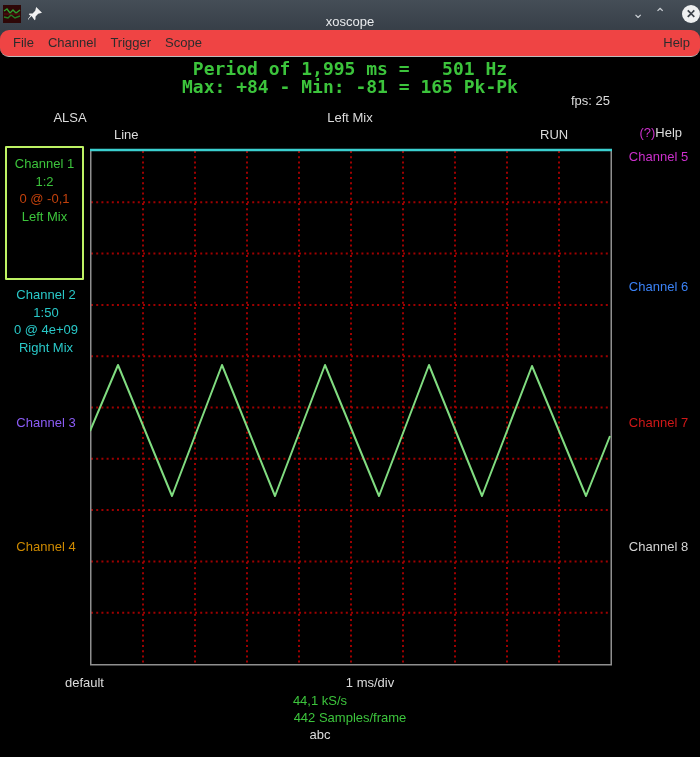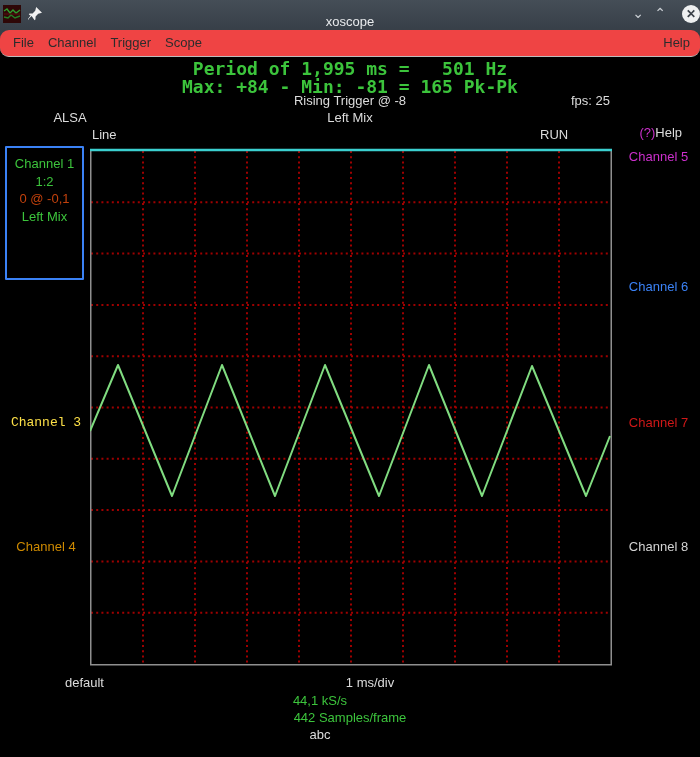--- a/index.html
+++ b/index.html
@@ -47,21 +47,21 @@
     white-space:pre;
   }
   .lbl { position:absolute; color:#dcdcdc; white-space:pre; }
   .center-lbl { left:0; width:700px; text-align:center; }
 
   .left-col { position:absolute; left:0; width:92px; text-align:center; }
   .right-col { position:absolute; left:617px; width:83px; text-align:center; }
 
   .ch1-box {
     position:absolute; left:5px; top:146px; width:79px; height:134px;
-    border:2px solid #3b82f6; border-radius:1px;
+    border:2px solid #bef264; border-radius:1px;
     text-align:center; padding-top:7px; line-height:17.5px;
   }
   .ch2-block { position:absolute; left:0; top:286px; width:92px; text-align:center; line-height:17.5px; }
 
   
   .scope-wrap { position:absolute; left:90px; top:148px; width:522px; height:518px; }
 
   
   .footer-lbl { position:absolute; white-space:pre; }
 </style>
@@ -89,41 +89,46 @@
   <div class="menubar">
     <div class="menu-item">File</div>
     <div class="menu-item">Channel</div>
     <div class="menu-item">Trigger</div>
     <div class="menu-item">Scope</div>
     <div class="menu-help">Help</div>
   </div>
 
   <div class="mono-status" style="top: 58px; color: rgb(60, 196, 60);">Period of 1,995 ms =   501 Hz</div>
   <div class="mono-status" style="top: 76px; color: rgb(60, 196, 60);">Max: +84 - Min: -81 = 165 Pk-Pk</div>
-  <div class="lbl center-lbl" style="top:93px;">Rising Trigger @ -8</div>
   <div class="lbl" style="top:93px; left:518px; width:92px; text-align:right;">fps: 25</div>
 
   <div class="lbl left-col" style="top:110px; left:24px;">ALSA</div>
   <div class="lbl center-lbl" style="top:110px;">Left Mix</div>
   <div class="lbl" style="top:110px; left:625px;">
     <span style="color: rgb(204, 47, 204);">(?)</span><span>Help</span>
   </div>
 
-  <div class="lbl" style="top:127px; left:92px;">Line</div>
+  <div class="lbl" style="top:127px; left:114px;">Line</div>
   <div class="lbl" style="top:127px; left:540px;">RUN</div>
 
   <div class="ch1-box" id="ch1box">
     <div style="color: rgb(60, 196, 60);">Channel 1</div>
     <div style="color: rgb(60, 196, 60);">1:2</div>
     <div style="color: #c2410c;">0 @ -0,1</div>
     <div style="color: rgb(60, 196, 60);">Left Mix</div>
   </div>
 
+  <div class="ch2-block">
+    <div style="color: rgb(41, 200, 200);">Channel 2</div>
+    <div style="color: rgb(41, 200, 200);">1:50</div>
+    <div style="color: rgb(41, 200, 200);">0 @ 4e+09</div>
+    <div style="color: rgb(41, 200, 200);">Right Mix</div>
+  </div>
 
-  <div class="lbl left-col" style="top: 415px; color: #fde047; font-family: Liberation Mono, monospace;">Channel 3</div>
+  <div class="lbl left-col" style="top: 415px; color: #8b5cf6;">Channel 3</div>
   <div class="lbl left-col" style="top: 539px; color: rgb(206, 138, 0);">Channel 4</div>
 
   <div class="lbl right-col" style="top: 149px; color: rgb(204, 47, 204);">Channel 5</div>
   <div class="lbl right-col" style="top: 279px; color: #3b82f6;">Channel 6</div>
   <div class="lbl right-col" style="top: 415px; color: rgb(208, 24, 24);">Channel 7</div>
   <div class="lbl right-col" style="top: 539px; color: rgb(212, 212, 212);">Channel 8</div>
 
   <div class="scope-wrap">
     <svg id="scope-svg" width="522" height="518" viewBox="0 0 522 518">
         <line x1="53" y1="3" x2="53" y2="516" stroke="#9e0000" stroke-width="2" stroke-dasharray="2 3.2"></line>

